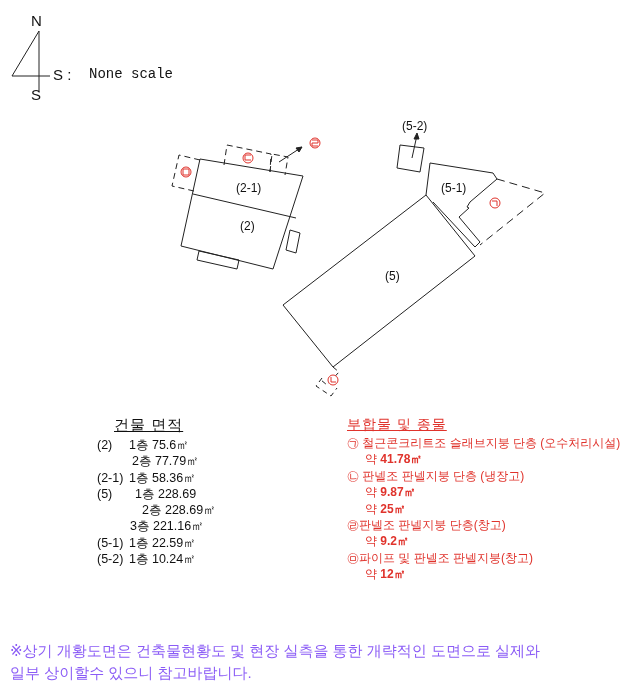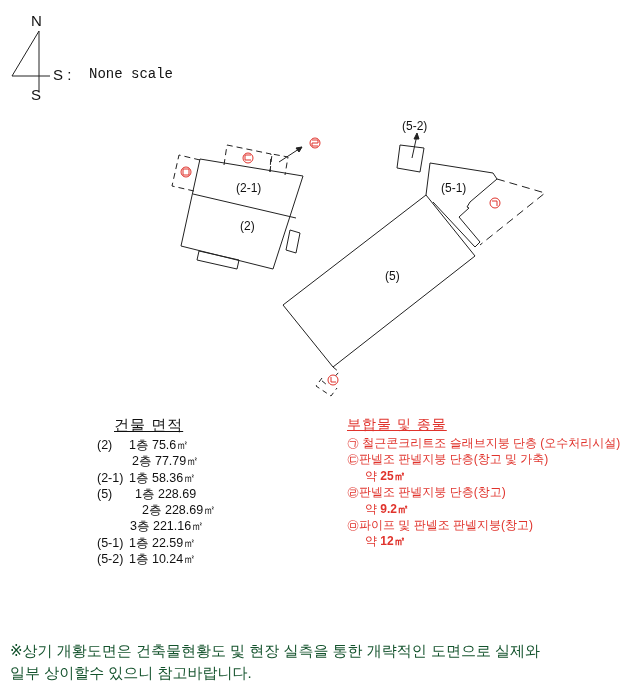--- a/index.html
+++ b/index.html
@@ -12,21 +12,21 @@
   .bldg-title { font-size: 15px; font-weight: normal; text-decoration: underline; color: #111; letter-spacing: 1px; margin-left: 17px; }
   .area-list { font-size: 12.5px; line-height: 16.3px; color: #111; }
   .area-row { position: relative; height: 16.3px; white-space: nowrap; }
   .area-row .code { position: absolute; left: 0; }
   .area-row .val { position: absolute; }
   .acc-title { font-size: 14px; color: #e0332c; text-decoration: underline; letter-spacing: 1px; }
   .acc-list { font-size: 12px; line-height: 16.4px; color: #e0332c; }
   .acc-desc { white-space: nowrap; }
   .acc-area { padding-left: 18px; white-space: nowrap; }
   .acc-area b { font-weight: bold; }
-  .note { font-size: 15px; line-height: 22px; color: #14532d; }
+  .note { font-size: 15px; line-height: 22px; color: #8b5cf6; }
   .diag-label { font-size: 12px; fill: #111; font-family: "Liberation Sans", sans-serif; }
 </style>
 </head>
 <body>
 
 <div class="abs" style="left:0;top:0;width:200px;height:110px;">
   <span class="abs compass-label" style="left:31px;top:12px;">N</span>
   <span class="abs compass-label" style="left:31px;top:86px;">S</span>
   <span class="abs compass-label" style="left:53px;top:66px;">S :</span>
   <span class="abs scale-text" style="left:89px;top:66px;">None scale</span>
@@ -129,23 +129,27 @@
       <span class="val" style="left:32px;">1층 10.24㎡</span>
     </div>
   </div>
 </div>
 
 <div class="abs" style="left:347px;top:416px;width:285px;">
   <div class="acc-title" style="margin-bottom:1px;">부합물 및 종물</div>
   <div class="acc-list">
     <div>
       <div class="acc-desc">㉠ 철근콘크리트조 슬래브지붕 단층 (오수처리시설)</div>
+      <div class="acc-area"><span>약 </span><b>41.78㎡</b></div>
     </div>
     <div>
-      <div class="acc-desc">㉢판넬조 판넬지붕 단층(창고 및 가축)</div>
+      <div class="acc-desc">㉡ 판넬조 판넬지붕  단층 (냉장고)</div>
+      <div class="acc-area"><span>약 </span><b>9.87㎡</b></div>
+    </div>
+    <div>
       <div class="acc-area"><span>약 </span><b>25㎡</b></div>
     </div>
     <div>
       <div class="acc-desc">㉣판넬조 판넬지붕 단층(창고)</div>
       <div class="acc-area"><span>약 </span><b>9.2㎡</b></div>
     </div>
     <div>
       <div class="acc-desc">㉤파이프 및 판넬조 판넬지붕(창고)</div>
       <div class="acc-area"><span>약 </span><b>12㎡</b></div>
     </div>

